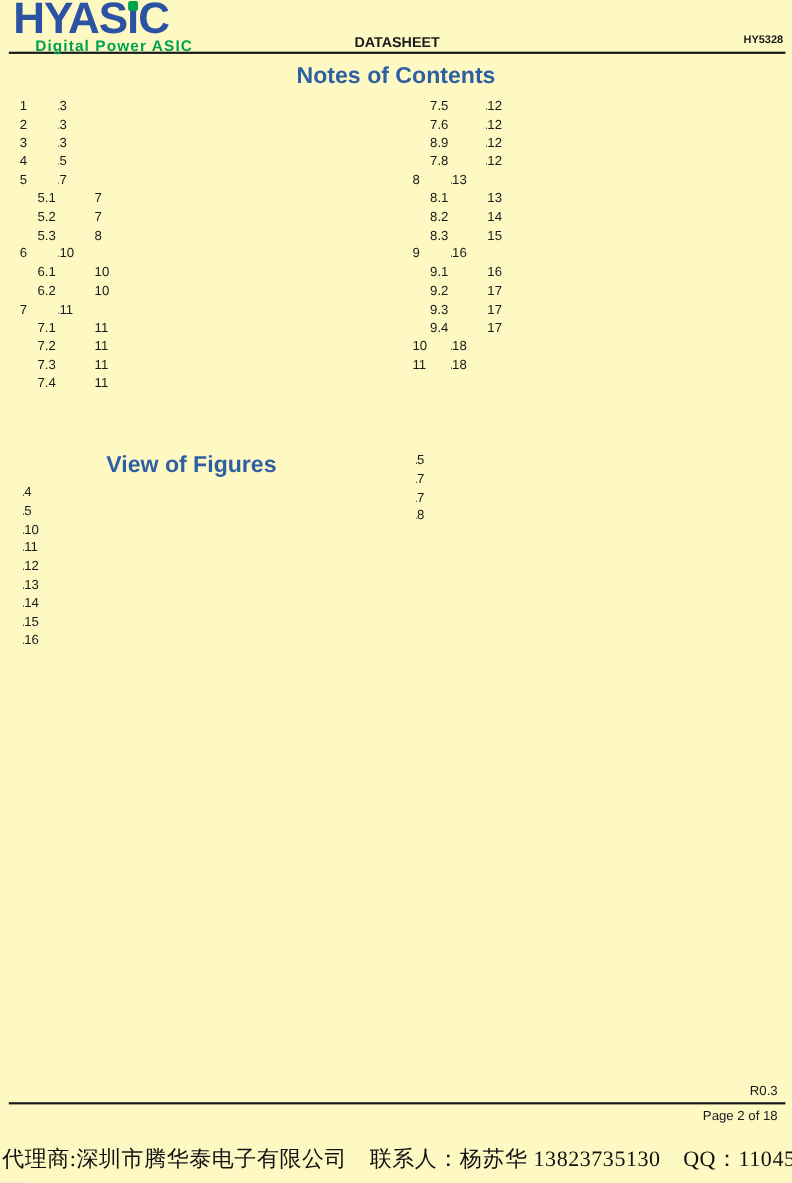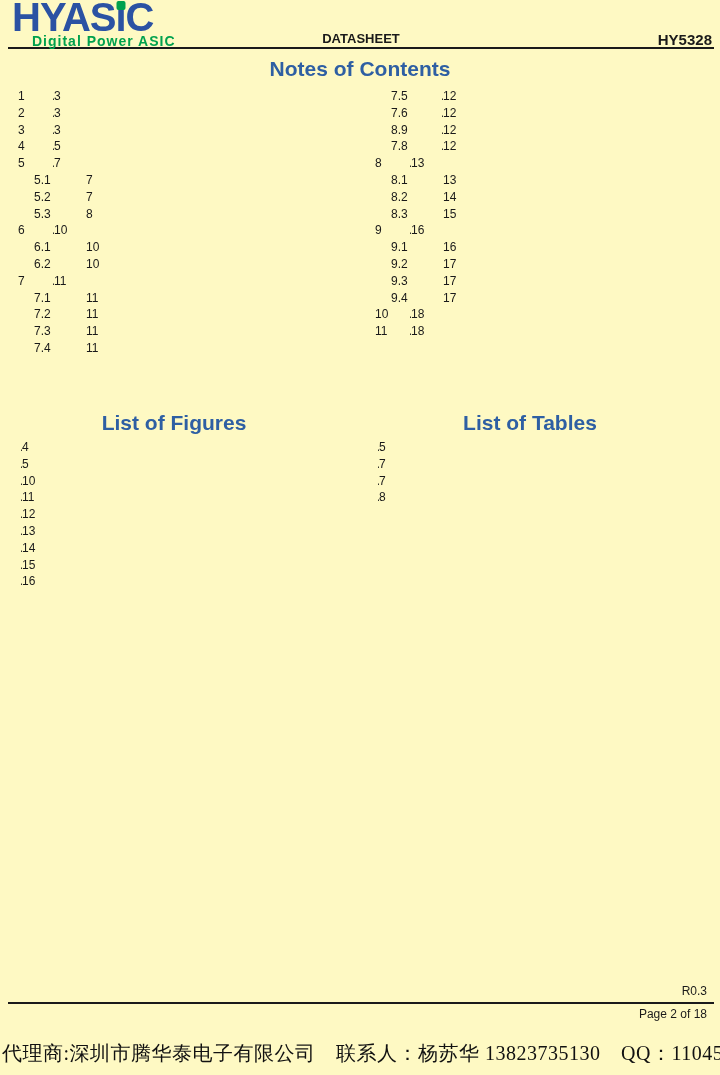--- a/index.html
+++ b/index.html
@@ -10,21 +10,21 @@
   
   .header{position:absolute;top:0;left:8px;right:6px;height:47px;border-bottom:2px solid #1a1a1a;}
   .logo{position:absolute;left:4px;top:-4px;font-size:40px;font-weight:bold;letter-spacing:-1px;
         color:var(--logo-blue);line-height:42px;white-space:nowrap;}
   .logo-i{position:relative;display:inline-block;}
   .logo-i-dot{position:absolute;top:5px;left:50%;transform:translateX(-50%);
         width:9px;height:9px;background:var(--logo-green);border-radius:2px;}
   .logo-subtitle{position:absolute;left:24px;top:33px;font-size:14px;font-weight:bold;
         letter-spacing:1px;color:var(--logo-green);white-space:nowrap;}
   .doc-type{position:absolute;top:31px;left:0;right:0;text-align:center;font-size:13px;font-weight:bold;}
-  .part-number{position:absolute;top:31px;right:2px;font-size:15px;font-weight:bold;}
+  .part-number{position:absolute;top:31px;right:2px;font-size:10px;font-weight:bold;}
   
   .main-heading{position:absolute;top:57px;left:0;width:100%;text-align:center;
         font-size:21px;font-weight:bold;color:var(--heading-blue);}
   .list-heading{text-align:center;font-size:21px;font-weight:bold;color:var(--heading-blue);
         line-height:26px;margin-bottom:3px;}
   
   .toc-col-left{position:absolute;top:88px;left:18px;width:312px;}
   .toc-col-right{position:absolute;top:88px;left:375px;width:310px;}
   .lists-left{position:absolute;top:410px;left:18px;width:312px;}
   .lists-right{position:absolute;top:410px;left:375px;width:310px;}
@@ -243,21 +243,21 @@
       </div>
       <div class="row lvl1">
         <span class="num">11</span>
         <span class="title">Contact Information</span>
         <span class="dots">..........................................................................................</span>
         <span class="page">18</span>
       </div>
     </div>
 
   <div class="lists-left">
-    <div class="list-heading">List of Figures</div>
+    <div class="list-heading">View of Figures</div>
     <div>
         <div class="row">
           <span class="title">Fig. 1.Typical Application Schematic</span>
           <span class="dots">..........................................................................................</span>
           <span class="page">4</span>
         </div>
         <div class="row">
           <span class="title">Fig. 2. Packages Top View</span>
           <span class="dots">..........................................................................................</span>
           <span class="page">5</span>
@@ -294,21 +294,20 @@
         </div>
         <div class="row">
           <span class="title">Fig. 9. Package Outline</span>
           <span class="dots">..........................................................................................</span>
           <span class="page">16</span>
         </div>
       </div>
   </div>
 
   <div class="lists-right">
-    <div class="list-heading">List of Tables</div>
     <div>
         <div class="row">
           <span class="title">Table 1. Pin Function Descriptions</span>
           <span class="dots">..........................................................................................</span>
           <span class="page">5</span>
         </div>
         <div class="row">
           <span class="title">Table 2. Absolute Maximum Ratings</span>
           <span class="dots">..........................................................................................</span>
           <span class="page">7</span>

